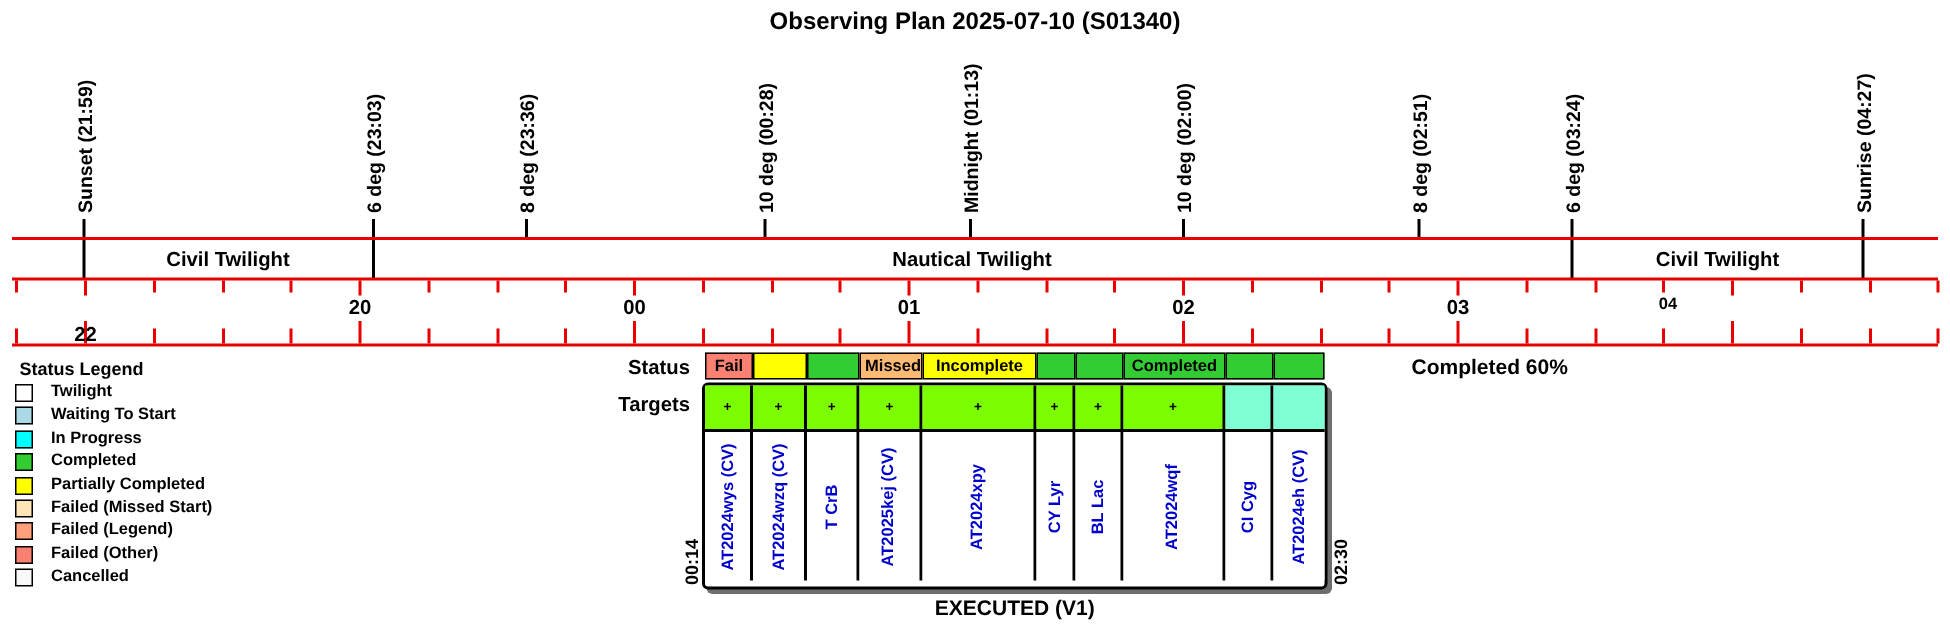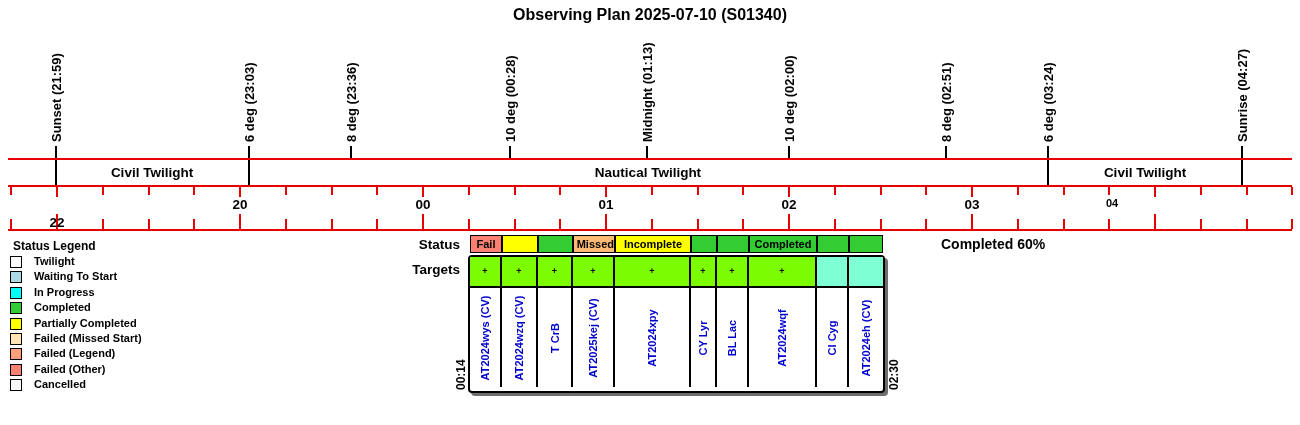--- a/index.html
+++ b/index.html
@@ -252,13 +252,14 @@
         </div>
         <div class="name-cell" style="width: 34px;">
           <span>AT2024eh (CV)</span>
         </div>
       </div>
   </div>
 
   <div id="start-time" class="vlabel">00:14</div>
   <div id="end-time" class="vlabel">02:30</div>
 
+  <div id="exec-footer">EXECUTED (V1)</div>
 </div>
 
 </body></html>

